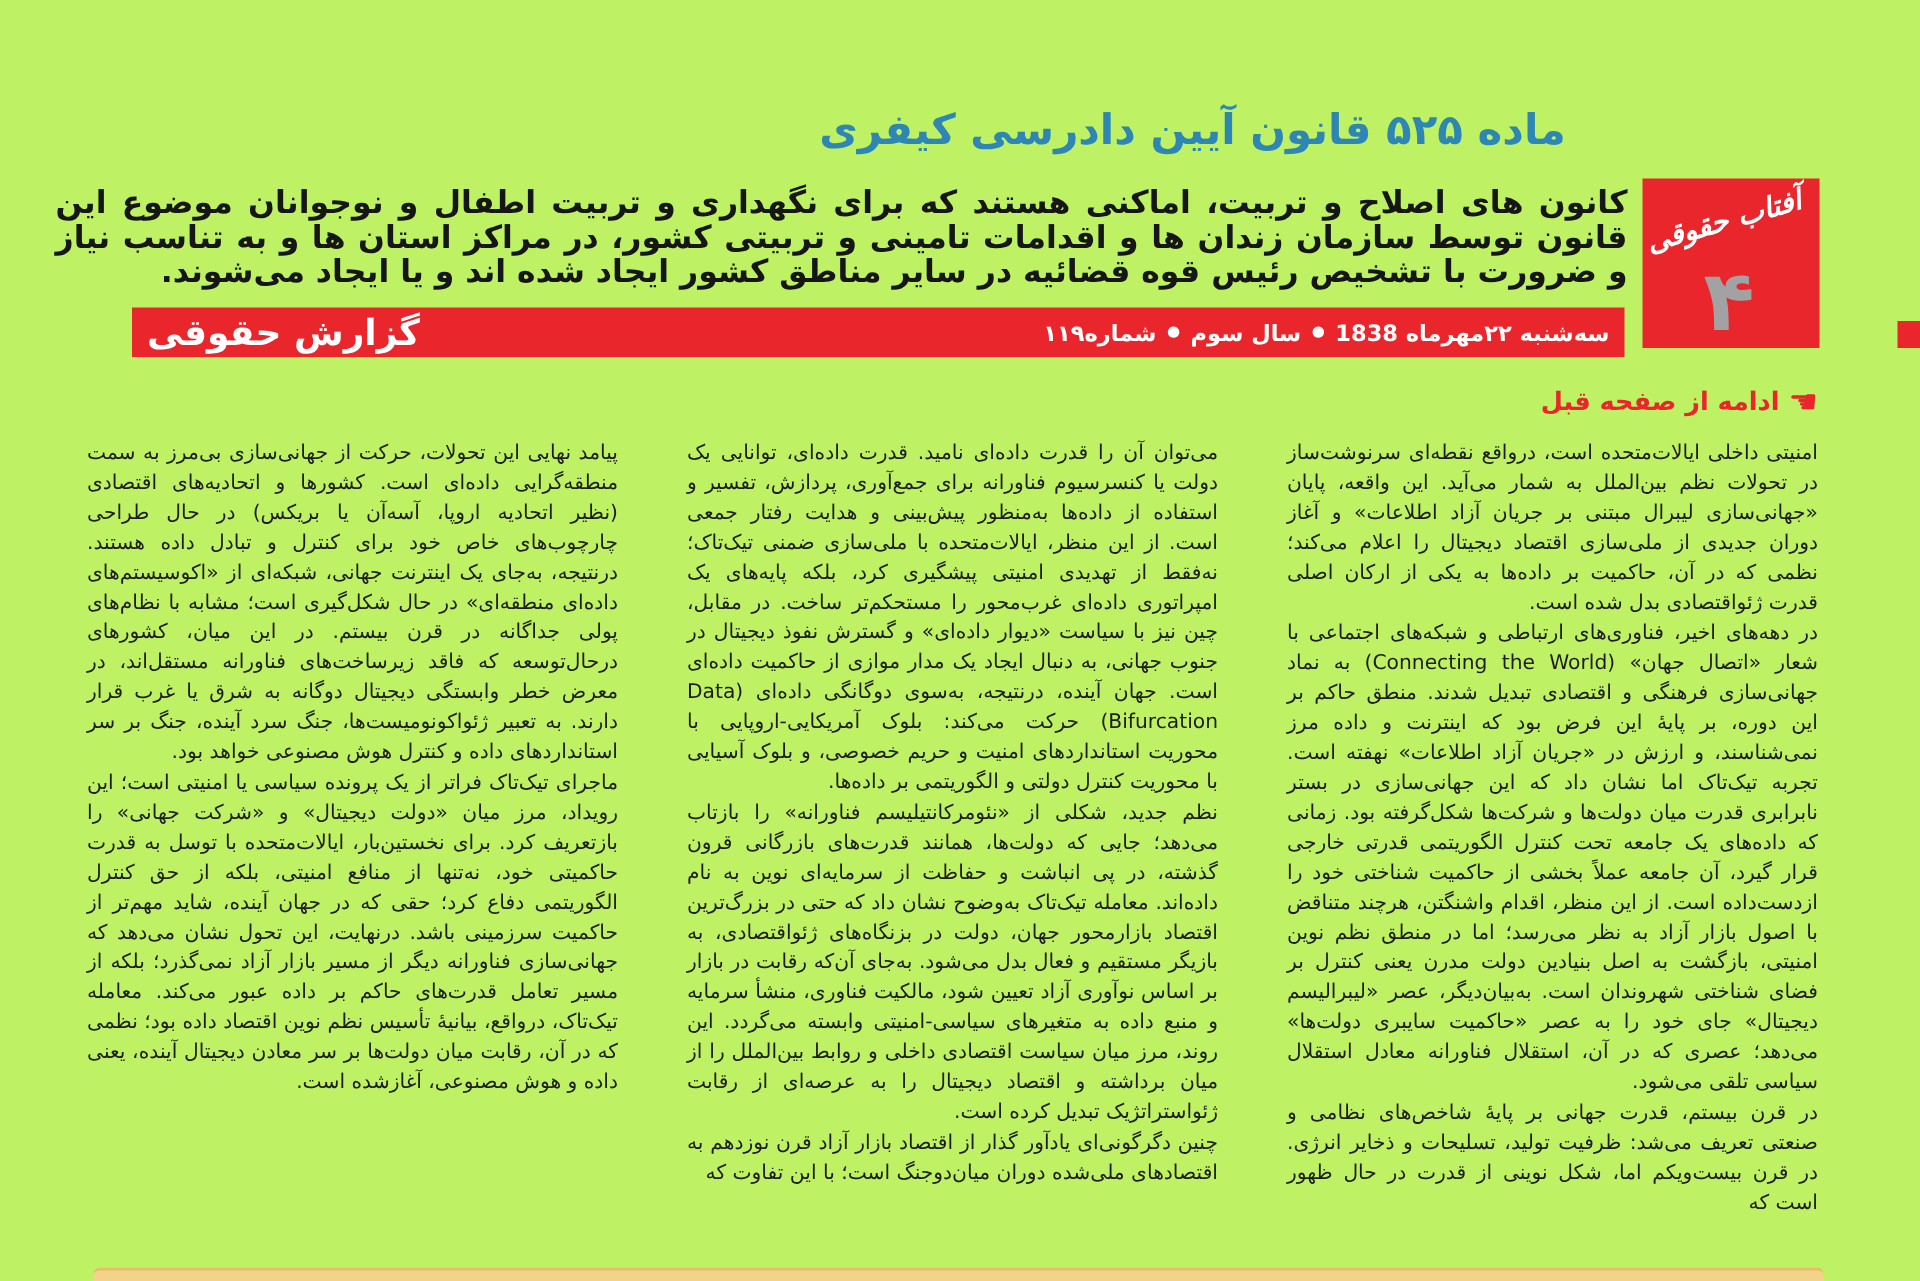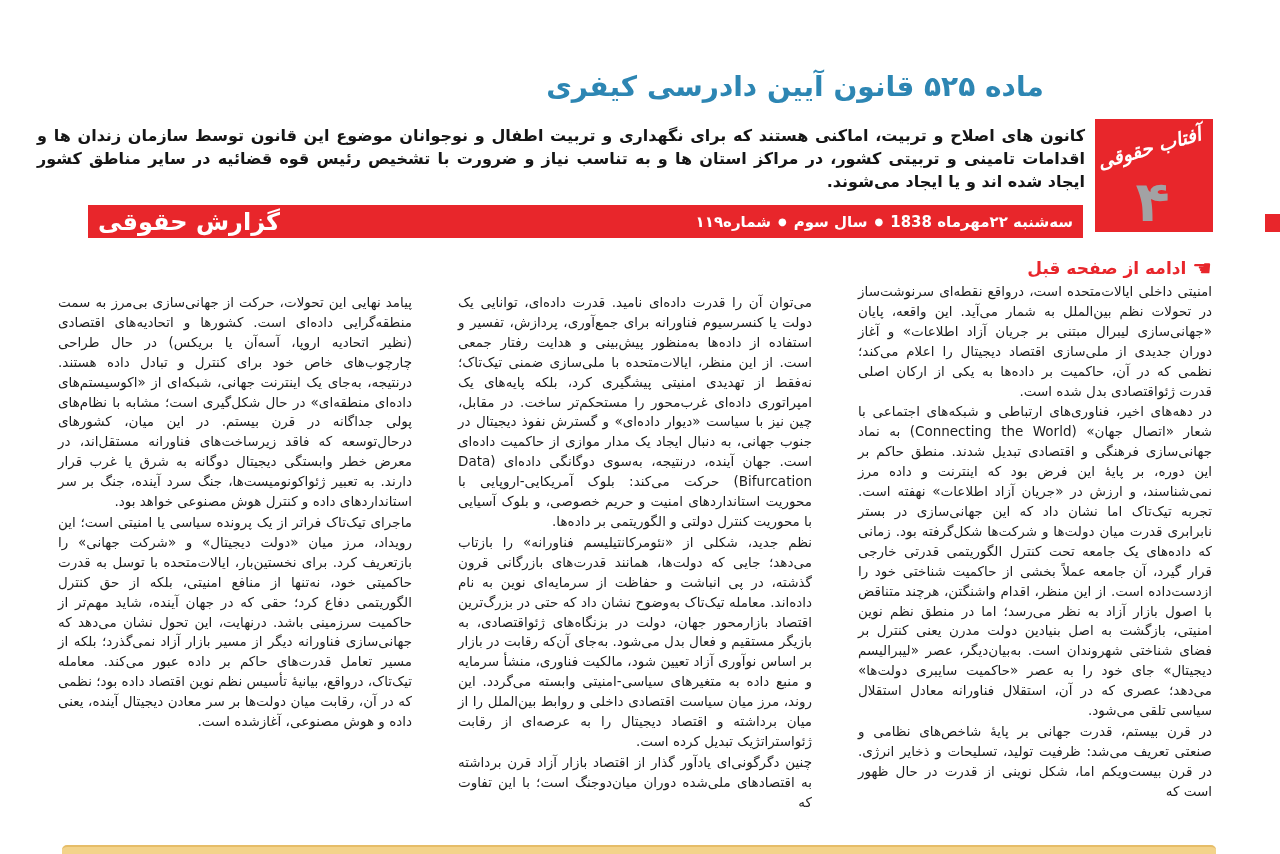--- a/index.html
+++ b/index.html
@@ -1,28 +1,28 @@
 <!DOCTYPE html>
 <html lang="fa" dir="rtl"><head>
 <meta charset="utf-8">
 <style>
   html,body{margin:0;padding:0;background:#cfcfcf;}
   .page{
     position:relative;width:1280px;height:854px;margin:0 auto;
-    background:#ffffff;overflow:hidden;direction:rtl;
+    background:#bef264;overflow:hidden;direction:rtl;
     font-family:"DejaVu Sans",sans-serif;
   }
   .headline{
     position:absolute;top:70px;right:205px;width:560px;
     text-align:center;font-size:28px;font-weight:bold;color:#2d86b3;
     letter-spacing:-0.5px;
   }
   .intro{
     position:absolute;top:124px;right:195px;left:37px;
-    font-size:16px;font-weight:bold;color:#161616;
+    font-size:21px;font-weight:bold;color:#161616;
     line-height:23px;text-align:justify;
   }
   .logo{
     position:absolute;top:119px;right:67px;width:118px;height:113px;
     background:#e8262b;
   }
   .logo-script{
     position:absolute;top:16px;right:2px;left:2px;height:58px;
     color:#ffffff;font-weight:bold;font-size:19px;line-height:24px;
     text-align:center;transform:rotate(-16deg);font-style:italic;
@@ -47,21 +47,21 @@
   .col{
     flex:1;font-size:13.5px;line-height:19.9px;color:#1d1d1d;
     text-align:justify;
   }
   .col p{margin:0 0 1px 0;}
   .col.pad{padding-top:37px;}
   .continued{
     display:flex;align-items:center;justify-content:flex-end;
     flex-direction:row-reverse;gap:6px;
     color:#e8262b;font-weight:bold;font-size:17px;
-    padding-left:18px;height:26px;
+    padding-left:18px;margin-bottom:11px;height:26px;
   }
   .hand{font-size:22px;line-height:1;}
   .footer-strip{
     position:absolute;top:845px;right:64px;left:62px;height:14px;
     background:#f3d38a;border-top:2px solid #e6bd68;
     border-radius:5px 5px 0 0;
   }
 </style>
 </head>
 <body>
@@ -98,21 +98,21 @@
         <span class="hand">☚</span>
       </div>
       <p>امنیتی داخلی ایالات‌متحده است، درواقع نقطه‌ای سرنوشت‌ساز در تحولات نظم بین‌الملل به شمار می‌آید. این واقعه، پایان «جهانی‌سازی لیبرال مبتنی بر جریان آزاد اطلاعات» و آغاز دوران جدیدی از ملی‌سازی اقتصاد دیجیتال را اعلام می‌کند؛ نظمی که در آن، حاکمیت بر داده‌ها به یکی از ارکان اصلی قدرت ژئواقتصادی بدل شده است.</p>
       <p>در دهه‌های اخیر، فناوری‌های ارتباطی و شبکه‌های اجتماعی با شعار «اتصال جهان» (Connecting the World) به نماد جهانی‌سازی فرهنگی و اقتصادی تبدیل شدند. منطق حاکم بر این دوره، بر پایهٔ این فرض بود که اینترنت و داده مرز نمی‌شناسند، و ارزش در «جریان آزاد اطلاعات» نهفته است. تجربه تیک‌تاک اما نشان داد که این جهانی‌سازی در بستر نابرابری قدرت میان دولت‌ها و شرکت‌ها شکل‌گرفته بود. زمانی که داده‌های یک جامعه تحت کنترل الگوریتمی قدرتی خارجی قرار گیرد، آن جامعه عملاً بخشی از حاکمیت شناختی خود را ازدست‌داده است. از این منظر، اقدام واشنگتن، هرچند متناقض با اصول بازار آزاد به نظر می‌رسد؛ اما در منطق نظم نوین امنیتی، بازگشت به اصل بنیادین دولت مدرن یعنی کنترل بر فضای شناختی شهروندان است. به‌بیان‌دیگر، عصر «لیبرالیسم دیجیتال» جای خود را به عصر «حاکمیت سایبری دولت‌ها» می‌دهد؛ عصری که در آن، استقلال فناورانه معادل استقلال سیاسی تلقی می‌شود.</p>
       <p>در قرن بیستم، قدرت جهانی بر پایهٔ شاخص‌های نظامی و صنعتی تعریف می‌شد: ظرفیت تولید، تسلیحات و ذخایر انرژی. در قرن بیست‌ویکم اما، شکل نوینی از قدرت در حال ظهور است که</p>
     </div>
 
     <div class="col pad">
       <p>می‌توان آن را قدرت داده‌ای نامید. قدرت داده‌ای، توانایی یک دولت یا کنسرسیوم فناورانه برای جمع‌آوری، پردازش، تفسیر و استفاده از داده‌ها به‌منظور پیش‌بینی و هدایت رفتار جمعی است. از این منظر، ایالات‌متحده با ملی‌سازی ضمنی تیک‌تاک؛ نه‌فقط از تهدیدی امنیتی پیشگیری کرد، بلکه پایه‌های یک امپراتوری داده‌ای غرب‌محور را مستحکم‌تر ساخت. در مقابل، چین نیز با سیاست «دیوار داده‌ای» و گسترش نفوذ دیجیتال در جنوب جهانی، به دنبال ایجاد یک مدار موازی از حاکمیت داده‌ای است. جهان آینده، درنتیجه، به‌سوی دوگانگی داده‌ای (Data Bifurcation) حرکت می‌کند: بلوک آمریکایی-اروپایی با محوریت استانداردهای امنیت و حریم خصوصی، و بلوک آسیایی با محوریت کنترل دولتی و الگوریتمی بر داده‌ها.</p>
       <p>نظم جدید، شکلی از «نئومرکانتیلیسم فناورانه» را بازتاب می‌دهد؛ جایی که دولت‌ها، همانند قدرت‌های بازرگانی قرون گذشته، در پی انباشت و حفاظت از سرمایه‌ای نوین به نام داده‌اند. معامله تیک‌تاک به‌وضوح نشان داد که حتی در بزرگ‌ترین اقتصاد بازارمحور جهان، دولت در بزنگاه‌های ژئواقتصادی، به بازیگر مستقیم و فعال بدل می‌شود. به‌جای آن‌که رقابت در بازار بر اساس نوآوری آزاد تعیین شود، مالکیت فناوری، منشأ سرمایه و منبع داده به متغیرهای سیاسی-امنیتی وابسته می‌گردد. این روند، مرز میان سیاست اقتصادی داخلی و روابط بین‌الملل را از میان برداشته و اقتصاد دیجیتال را به عرصه‌ای از رقابت ژئواستراتژیک تبدیل کرده است.</p>
-      <p>چنین دگرگونی‌ای یادآور گذار از اقتصاد بازار آزاد قرن برداشته به اقتصادهای ملی‌شده دوران میان‌دوجنگ است؛ با این تفاوت که</p>
+      <p>چنین دگرگونی‌ای یادآور گذار از اقتصاد بازار آزاد قرن نوزدهم به اقتصادهای ملی‌شده دوران میان‌دوجنگ است؛ با این تفاوت که</p>
     </div>
 
     <div class="col pad">
       <p>پیامد نهایی این تحولات، حرکت از جهانی‌سازی بی‌مرز به سمت منطقه‌گرایی داده‌ای است. کشورها و اتحادیه‌های اقتصادی (نظیر اتحادیه اروپا، آسه‌آن یا بریکس) در حال طراحی چارچوب‌های خاص خود برای کنترل و تبادل داده هستند. درنتیجه، به‌جای یک اینترنت جهانی، شبکه‌ای از «اکوسیستم‌های داده‌ای منطقه‌ای» در حال شکل‌گیری است؛ مشابه با نظام‌های پولی جداگانه در قرن بیستم. در این میان، کشورهای درحال‌توسعه که فاقد زیرساخت‌های فناورانه مستقل‌اند، در معرض خطر وابستگی دیجیتال دوگانه به شرق یا غرب قرار دارند. به تعبیر ژئواکونومیست‌ها، جنگ سرد آینده، جنگ بر سر استانداردهای داده و کنترل هوش مصنوعی خواهد بود.</p>
       <p>ماجرای تیک‌تاک فراتر از یک پرونده سیاسی یا امنیتی است؛ این رویداد، مرز میان «دولت دیجیتال» و «شرکت جهانی» را بازتعریف کرد. برای نخستین‌بار، ایالات‌متحده با توسل به قدرت حاکمیتی خود، نه‌تنها از منافع امنیتی، بلکه از حق کنترل الگوریتمی دفاع کرد؛ حقی که در جهان آینده، شاید مهم‌تر از حاکمیت سرزمینی باشد. درنهایت، این تحول نشان می‌دهد که جهانی‌سازی فناورانه دیگر از مسیر بازار آزاد نمی‌گذرد؛ بلکه از مسیر تعامل قدرت‌های حاکم بر داده عبور می‌کند. معامله تیک‌تاک، درواقع، بیانیهٔ تأسیس نظم نوین اقتصاد داده بود؛ نظمی که در آن، رقابت میان دولت‌ها بر سر معادن دیجیتال آینده، یعنی داده و هوش مصنوعی، آغازشده است.</p>
     </div>
 
   </div>
 
   <div class="footer-strip"></div>

